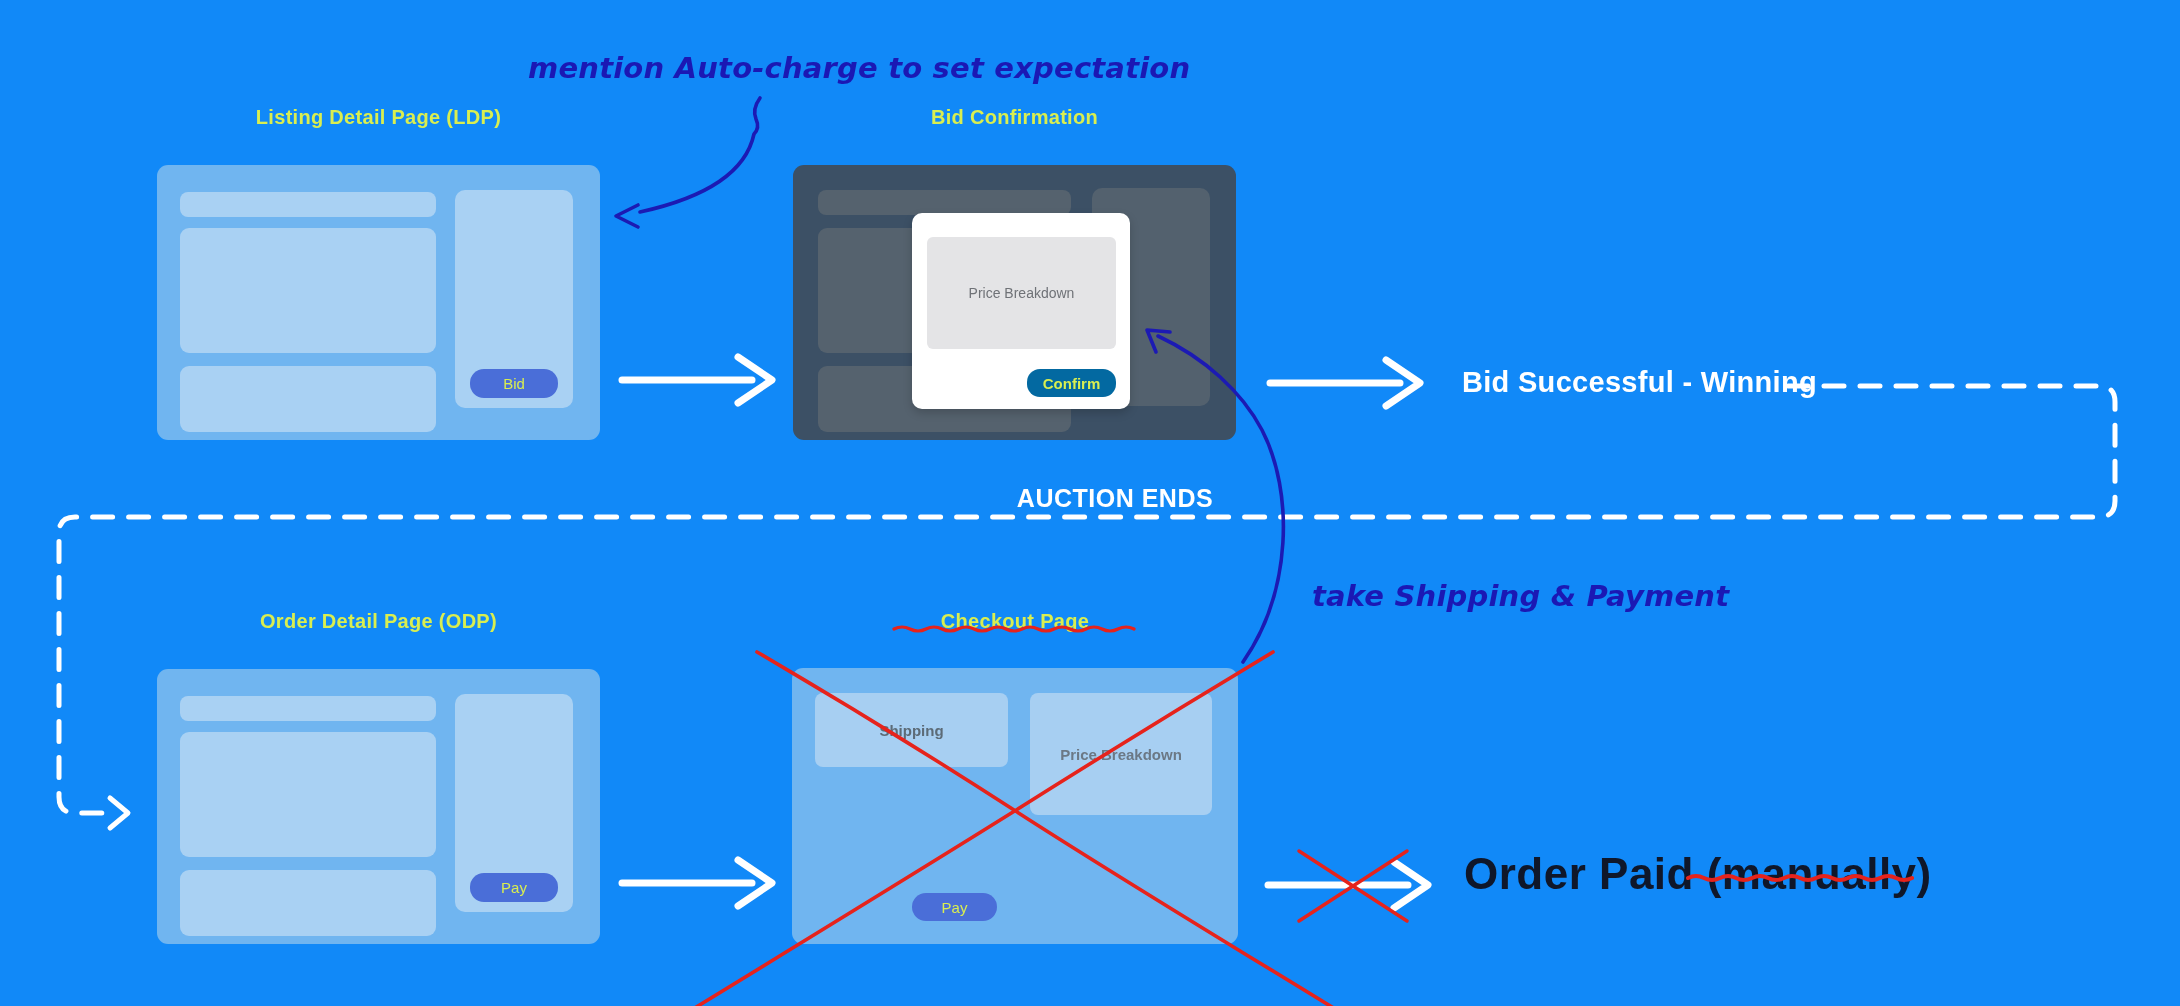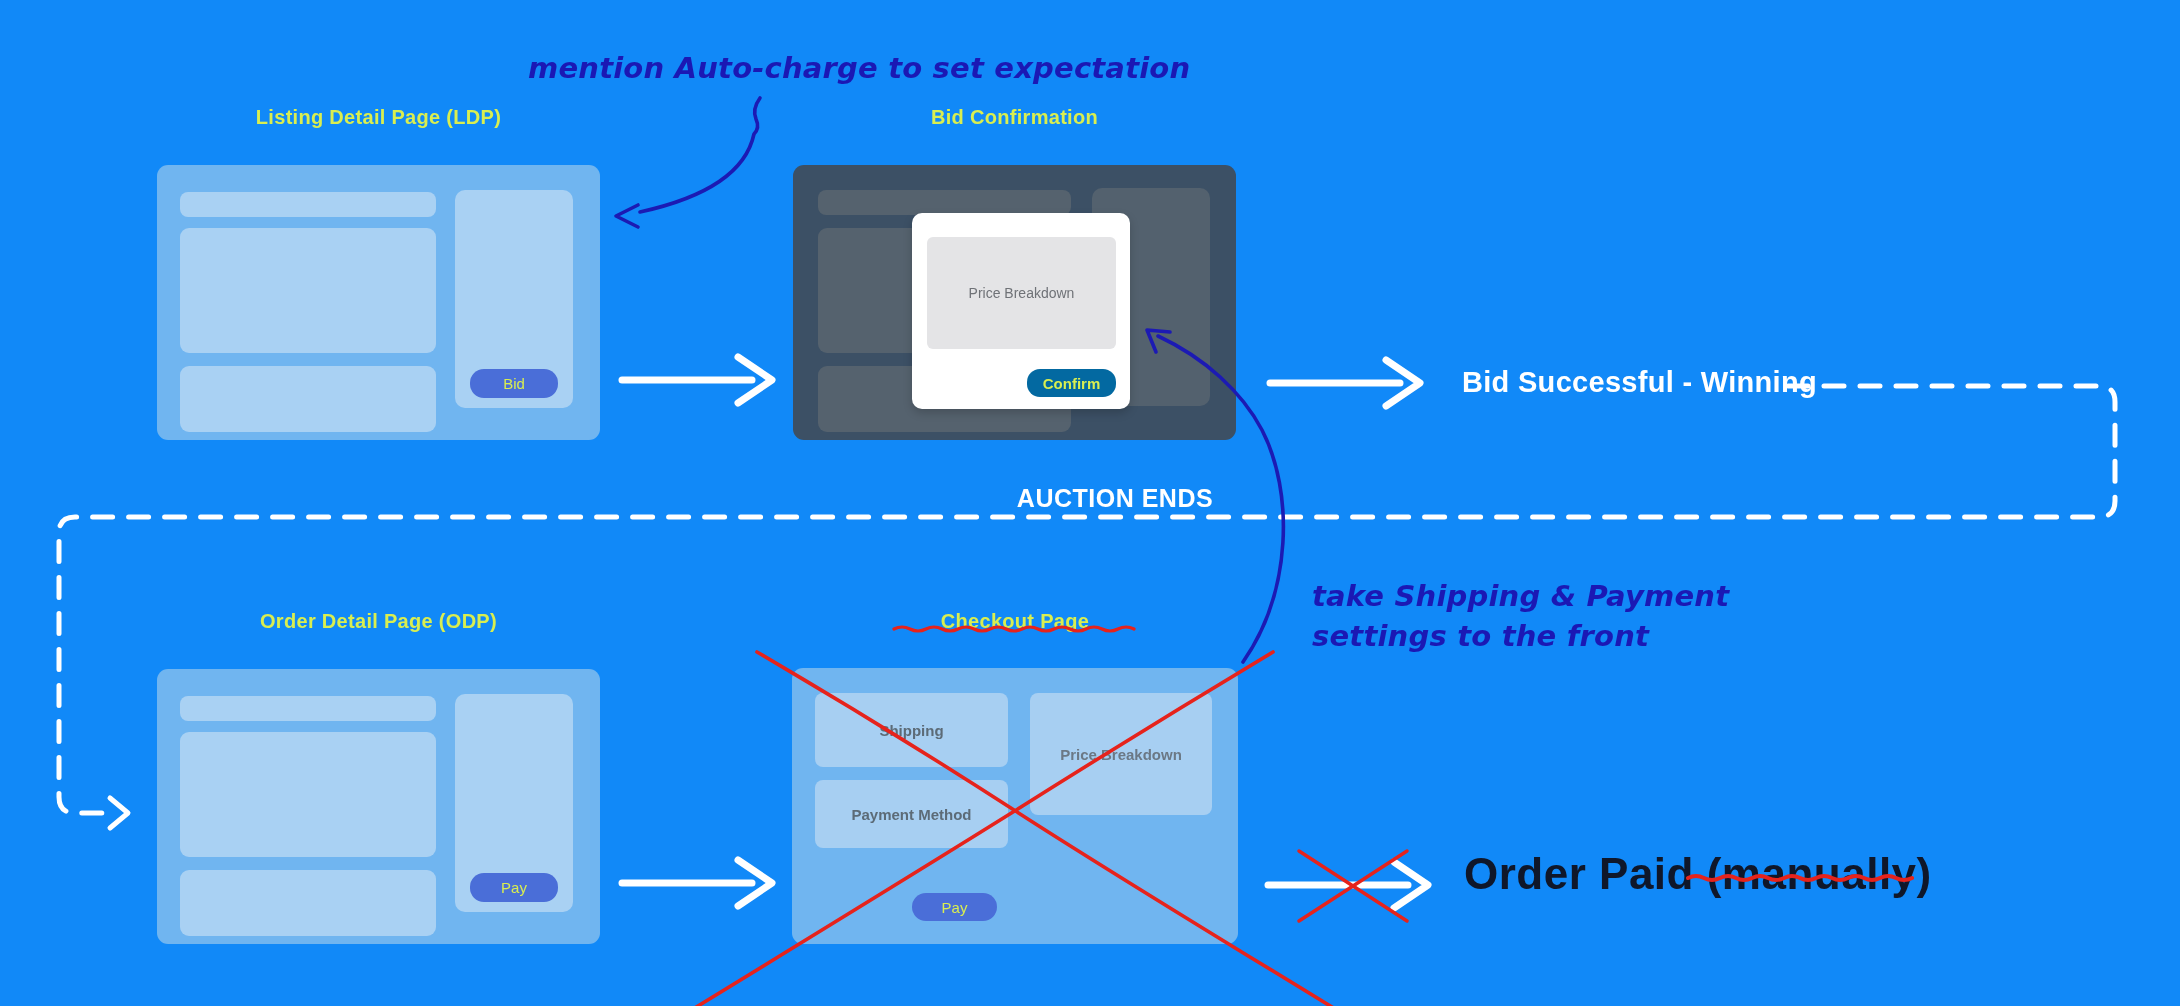--- a/index.html
+++ b/index.html
@@ -90,28 +90,26 @@
     <div class="blk" style="left:23px;top:201px;width:256px;height:66px;"></div>
     <div class="side-panel">
       <div class="pill-btn" style="left:15px;bottom:10px;width:88px;height:29px;">Pay</div>
     </div>
   </div>
 
   <div class="abs page-title" style="left:792px;top:610px;width:446px;">Checkout Page</div>
 
   <div class="wf-card" style="left:792px;top:668px;width:446px;height:276px;">
     <div class="co-blk" style="left:23px;top:25px;width:193px;height:74px;text-align:right;">Shipping</div>
-    <div class="co-blk" style="left:23px;top:112px;width:193px;height:68px;">Payment Method</div>
     <div class="co-blk" style="left:238px;top:25px;width:182px;height:122px;color:#6b7885;">Price Breakdown</div>
     <div class="pill-btn" style="left:120px;top:225px;width:85px;height:28px;">Pay</div>
   </div>
 
   <div class="abs annotation" style="left:1312px;top:570px;">
     <div>take Shipping &amp; Payment</div>
-    <div>settings to the front</div>
   </div>
 
   <div class="abs big-result" style="left:1464px;top:849px;">
     <span>Order Paid</span>
     <span> </span>
     <span>(manually)</span>
   </div>
 
   <svg class="overlay" width="2180" height="1006" viewBox="0 0 2180 1006">
 

